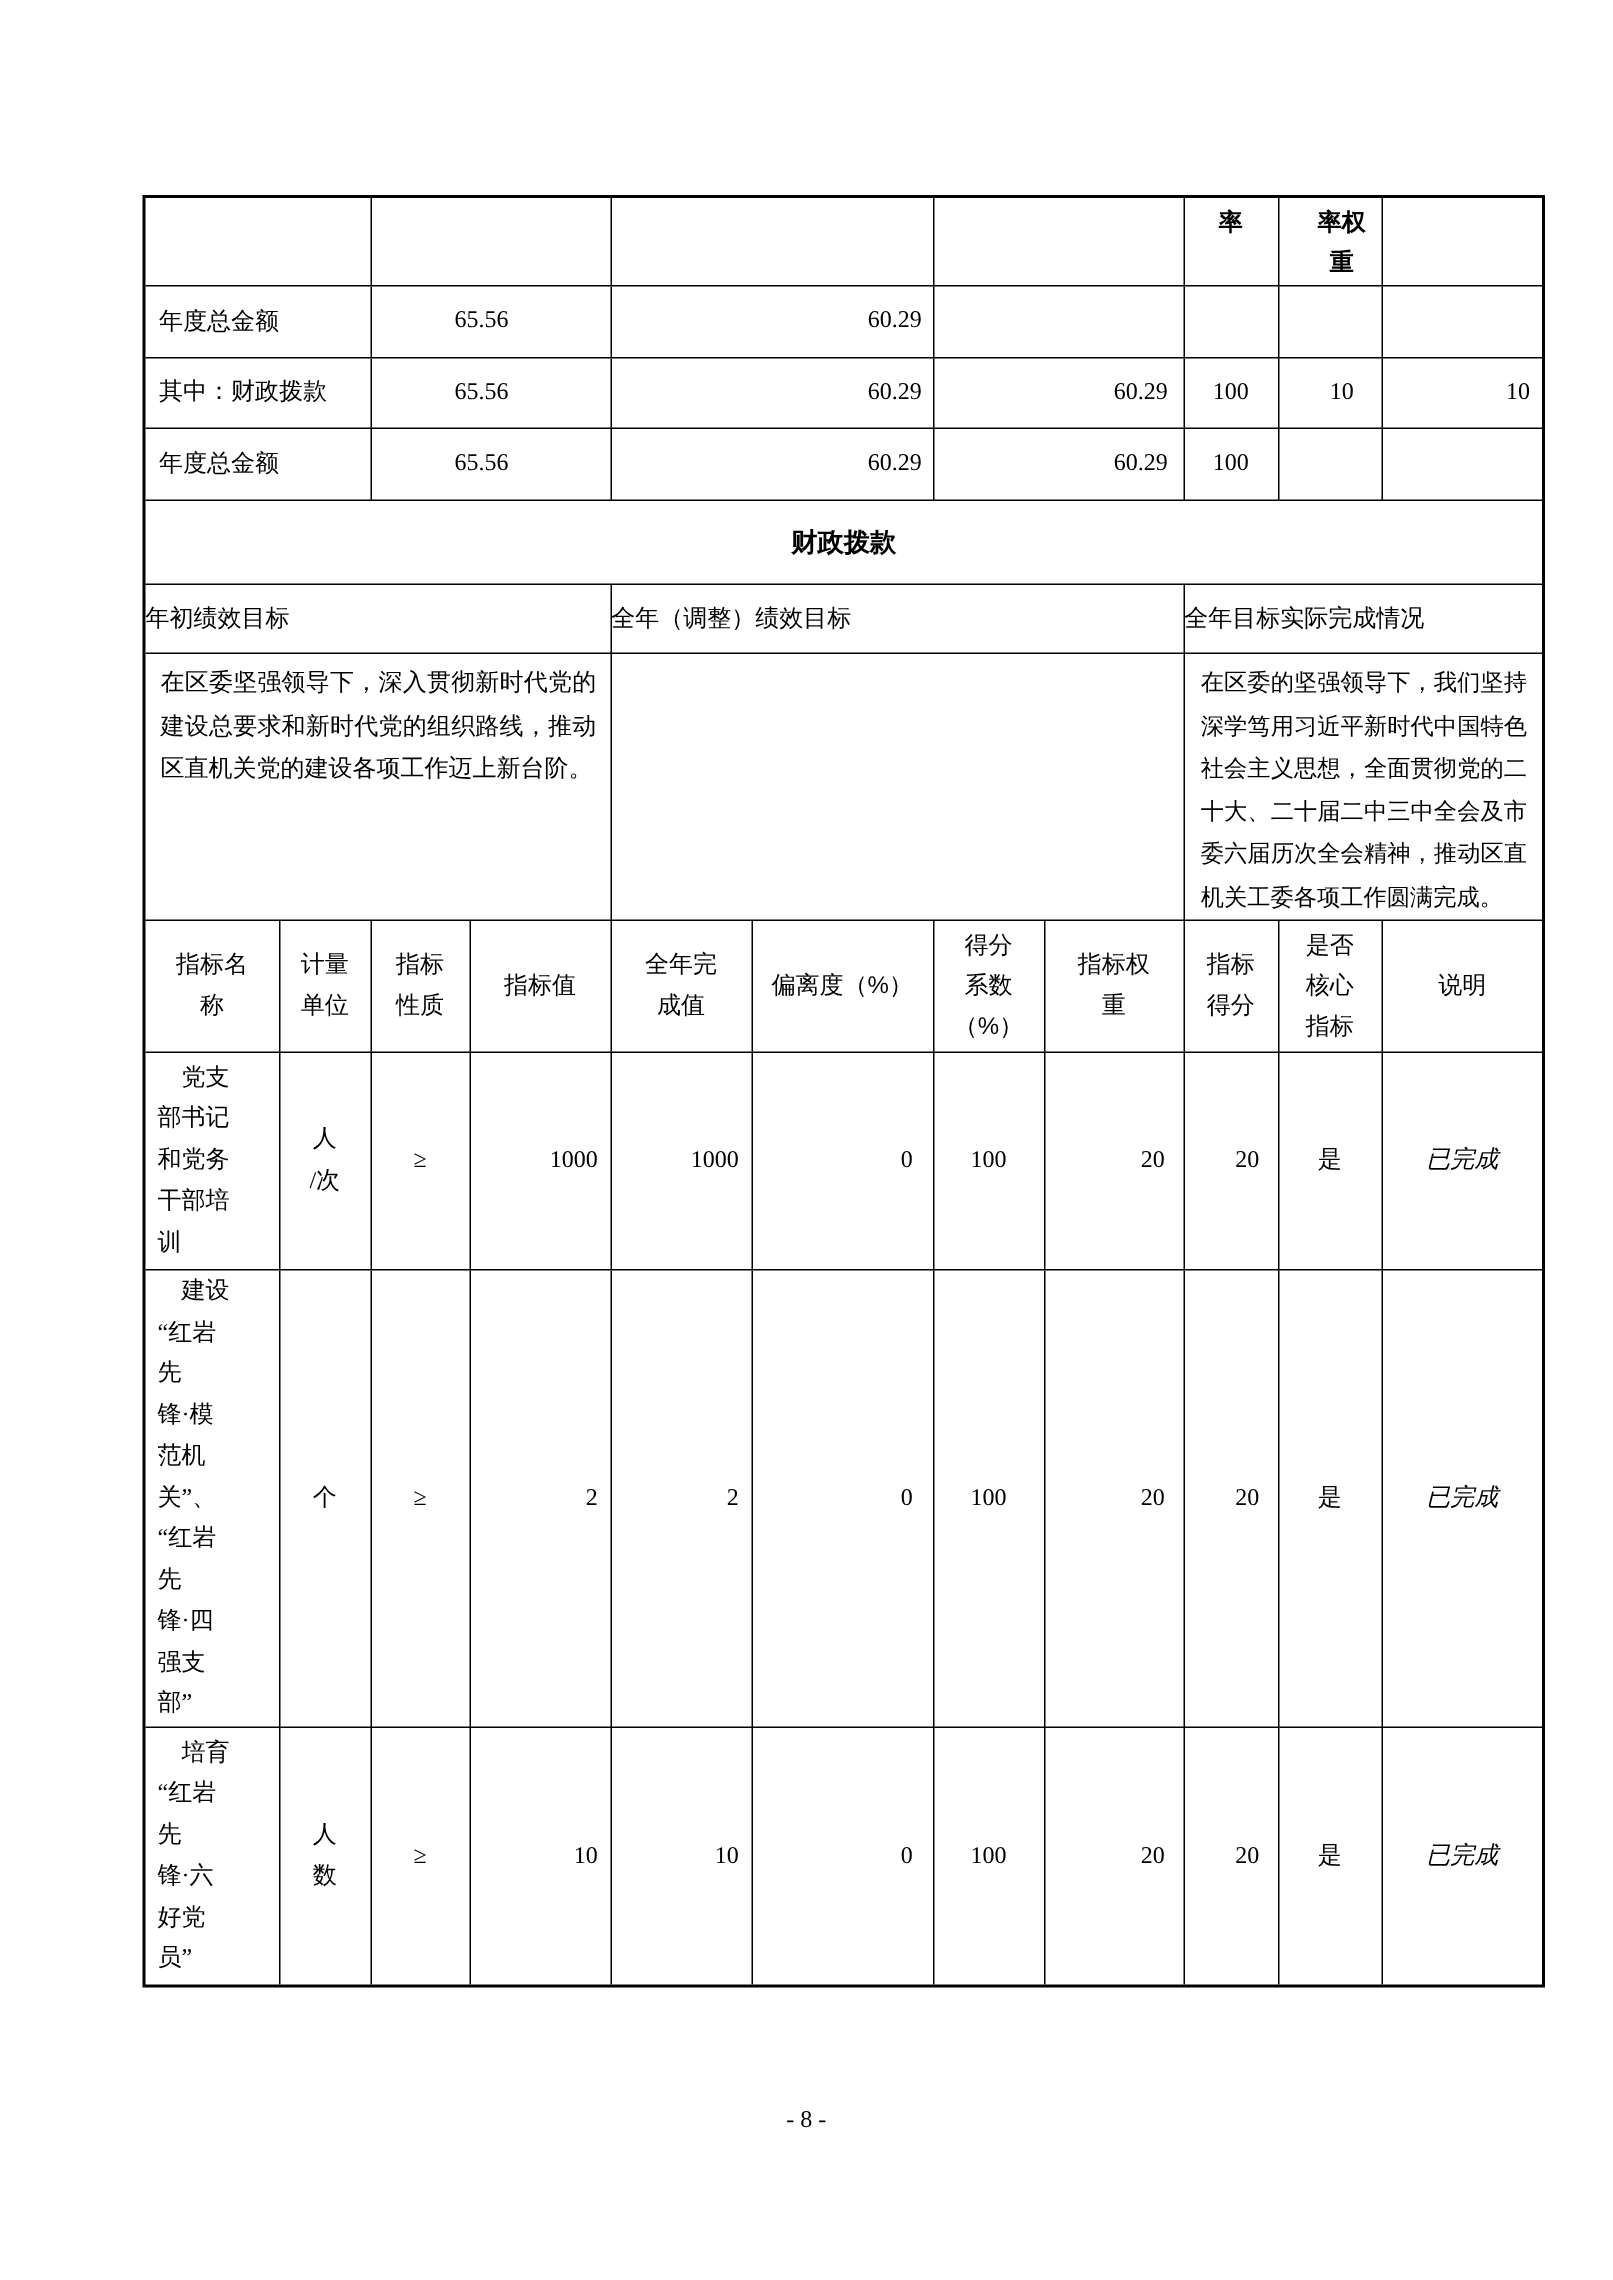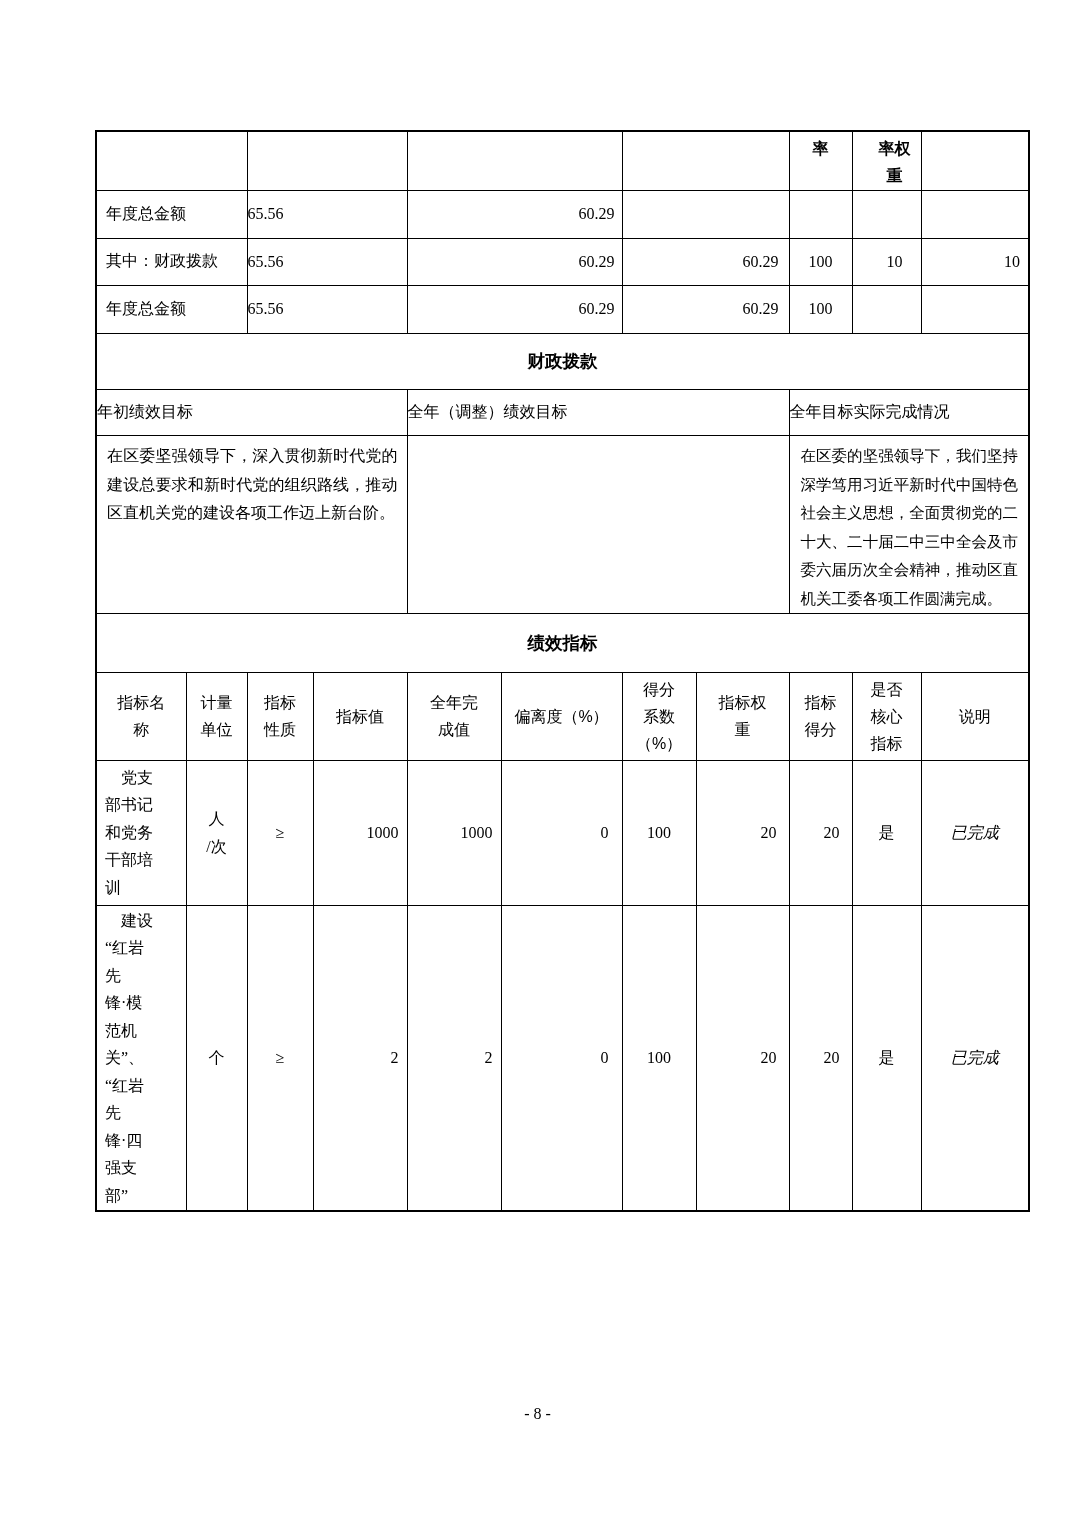--- a/index.html
+++ b/index.html
@@ -24,21 +24,21 @@
   .section-title{
     height:55px;border-bottom:1px solid #000;
     display:flex;align-items:center;justify-content:center;
     font-family:"Liberation Sans","DejaVu Sans",sans-serif;
     font-weight:bold;font-size:17.5px;
   }
   .section-title.tall{height:58px;}
 
   
   .funding td:nth-child(1){text-align:left;padding-left:9px;margin-left:26px;}
-  .funding td:nth-child(2){text-align:left;padding-right:12px;}
+  .funding td:nth-child(2){text-align:center;padding-right:12px;}
   .funding td:nth-child(3){text-align:right;padding-right:7px;}
   .funding td:nth-child(4){text-align:right;padding-right:10px;}
   .funding td:nth-child(5){text-align:center;}
   .funding td:nth-child(6){text-align:center;padding-left:16px;}
   .funding td:nth-child(7){text-align:right;padding-right:8px;}
   .funding tr.partial td{
     vertical-align:top;padding-top:3px;white-space:pre-line;line-height:27px;
     font-family:"Liberation Sans","DejaVu Sans",sans-serif;font-weight:bold;
   }
 
@@ -150,21 +150,20 @@
       <th>全年目标实际完成情况</th>
     </tr>
     <tr style="height:178px">
       <td class="gtext">在区委坚强领导下，深入贯彻新时代党的建设总要求和新时代党的组织路线，推动区直机关党的建设各项工作迈上新台阶。</td>
       <td class="gtext"></td>
       <td class="gtext narrow">在区委的坚强领导下，我们坚持深学笃用习近平新时代中国特色社会主义思想，全面贯彻党的二十大、二十届二中三中全会及市委六届历次全会精神，推动区直机关工委各项工作圆满完成。</td>
     </tr>
   </tbody>
     </table>
 
-  <div class="section-title tall">绩效指标</div>
 
   <table class="t ind last">
     <colgroup>
       <col style="width:89px">
         <col style="width:61px">
         <col style="width:66px">
       <col style="width:94px">
         <col style="width:94px">
         <col style="width:121px">
       <col style="width:74px">
@@ -231,17 +230,36 @@
       <td>≥</td>
       <td>2</td>
       <td>2</td>
       <td>0</td>
       <td>100</td>
       <td>20</td>
       <td>20</td>
       <td>是</td>
       <td>已完成</td>
     </tr>
+    <tr style="height:172px">
+      <td>培育
+“红岩
+先
+锋·六
+好党
+员”</td>
+      <td>人
+数</td>
+      <td>≥</td>
+      <td>10</td>
+      <td>10</td>
+      <td>0</td>
+      <td>100</td>
+      <td>20</td>
+      <td>20</td>
+      <td>是</td>
+      <td>已完成</td>
+    </tr>
   </tbody>
     </table>
 </div>
 
 <div class="footer">- 8 -</div>
 
 </body></html>

